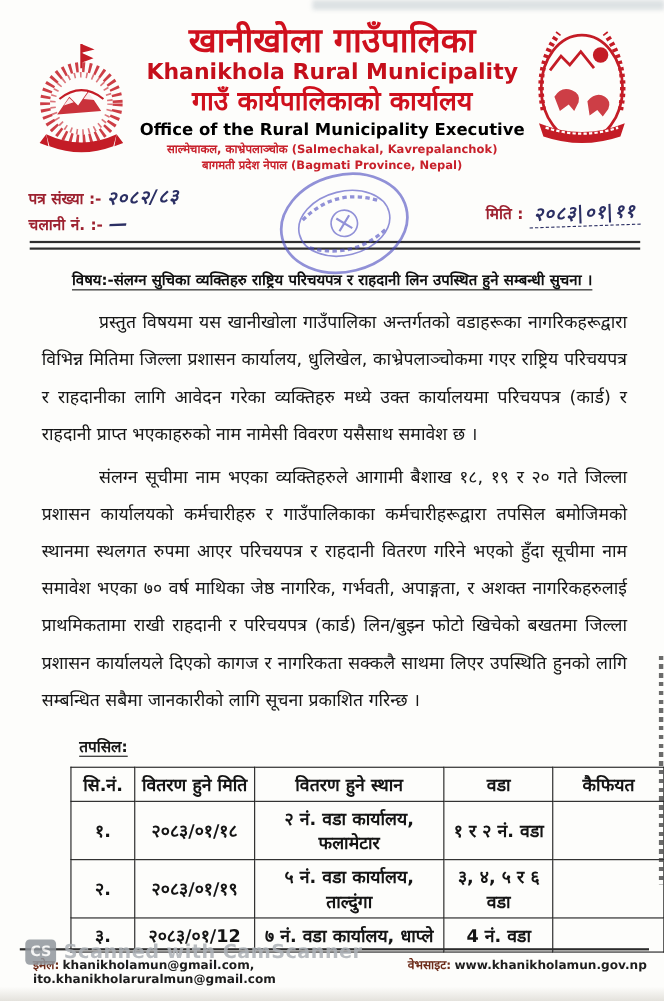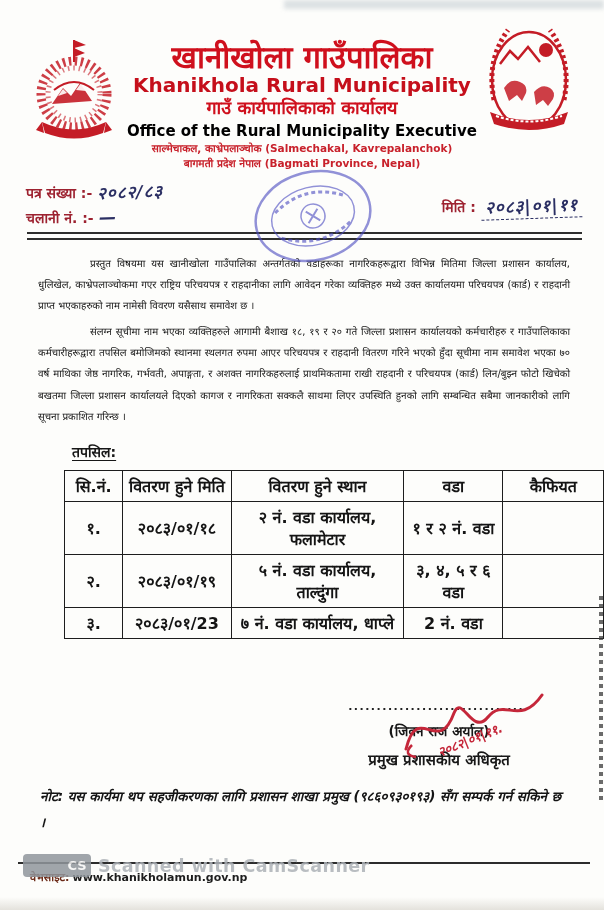--- a/index.html
+++ b/index.html
@@ -1,42 +1,42 @@
 <!DOCTYPE html>
 <html><head>
 <meta charset="utf-8">
 <style>
   html,body{margin:0;padding:0;background:#e8e6e1;}
   .page{position:relative;width:604px;height:910px;background:#fdfdfb;overflow:hidden;
         font-family:"DejaVu Sans","Liberation Sans",sans-serif;color:#171717;}
   .top-bleed{position:absolute;top:0;right:0;width:320px;height:9px;background:#bcc6cc;opacity:.5;filter:blur(2px);}
   
-  .header{position:relative;padding-top:40px;text-align:center;}
+  .header{position:relative;padding-top:20px;text-align:center;}
   .logo-left{position:absolute;left:30px;top:32px;width:88px;height:112px;}
   .logo-right{position:absolute;right:24px;top:12px;width:102px;height:134px;}
   .t-np{font-size:31px;font-weight:bold;color:#cf101d;line-height:1.1;}
   .t-en{font-size:20px;font-weight:bold;color:#c50f1b;line-height:1.15;}
-  .t-np2{font-size:18px;font-weight:bold;color:#cf101d;line-height:1.25;}
+  .t-np2{font-size:24px;font-weight:bold;color:#cf101d;line-height:1.25;}
   .t-en2{font-size:15px;font-weight:bold;color:#000000;line-height:1.3;margin-top:2px;}
   .addr{font-size:10.5px;font-weight:bold;color:#c8212b;line-height:1.45;}
   
   .ref-row{position:relative;display:flex;justify-content:space-between;padding:8px 22px 0 26px;height:48px;}
   .ref-label{font-size:14px;font-weight:bold;color:#9d2230;}
   .hand{font-family:"DejaVu Sans","Liberation Sans",sans-serif;font-style:italic;color:#2b2f63;
         font-size:17px;font-weight:bold;letter-spacing:1px;display:inline-block;transform:rotate(-2deg);}
   .ref-left div{margin-bottom:4px;}
   .ref-date{margin-top:14px;white-space:nowrap;}
   .date-val{border-bottom:1.5px dashed #2b2f63;padding:0 4px 1px 4px;}
   .stamp{position:absolute;left:247px;top:-8px;width:132px;height:104px;opacity:.6;transform:rotate(-14deg);}
   .rule-double{margin:4px 22px 0 27px;height:4px;border-top:2px solid #2e2e2e;border-bottom:2px solid #2e2e2e;}
   
   .subject{margin:17px 34px 0 34px;text-align:center;font-size:13.6px;font-weight:bold;color:#101010;
            text-decoration:underline;text-underline-offset:4px;}
   
-  .para{margin:13px 34px 0 38px;font-size:10px;line-height:2.12;text-align:justify;text-indent:52px;
+  .para{margin:13px 34px 0 38px;font-size:16px;line-height:2.12;text-align:justify;text-indent:52px;
         color:#161616;font-weight:500;}
   .para+.para{margin-top:5px;}
   .tapsil{margin:15px 0 0 72px;font-size:14px;font-weight:bold;text-decoration:underline;text-underline-offset:3px;}
   
   table.sched{border-collapse:collapse;margin:9px 0 0 64px;font-size:16px;}
   table.sched th,table.sched td{border:1.7px solid #1d1d1d;text-align:center;padding:4px 5px;font-weight:600;color:#141414;}
   table.sched th{font-weight:bold;}
   .c1{width:48px;}.c2{width:98px;}.c3{width:168px;}.c4{width:92px;}.c5{width:92px;}
   
   .sigblock{position:relative;width:250px;margin:2px 40px 0 auto;text-align:center;}
@@ -50,21 +50,21 @@
   .edge-dashes{position:absolute;right:1px;top:596px;width:4px;height:208px;
        background:repeating-linear-gradient(to bottom,#3a3a3a 0 4px,transparent 4px 8px);opacity:.75;}
   
   .footer-rule{position:absolute;left:18px;right:14px;top:862px;border-top:2px solid #2c2c2c;}
   .footer{position:absolute;top:869px;left:30px;right:16px;display:flex;justify-content:space-between;
           font-size:11px;font-weight:bold;color:#1d1d1d;}
   .f-label{color:#6b2a18;margin-right:3px;}
   
   .wm{position:absolute;left:23px;top:854px;display:flex;align-items:center;gap:7px;z-index:5;}
   .wm-box{width:28px;height:23px;background:#90969c;opacity:.85;border-radius:4px;color:#f5f5f5;
-          font-weight:bold;font-size:13px;display:flex;align-items:center;justify-content:center;padding-left:40px;}
+          font-weight:bold;font-size:13px;display:flex;align-items:center;justify-content:center;}
   .wm-text{color:#aeb3b8;font-size:17.5px;font-weight:600;letter-spacing:.4px;opacity:.85;}
   .bottom-band{position:absolute;bottom:0;left:0;right:0;height:13px;
           background:linear-gradient(#fdfdfb,#d9d6cf);opacity:.7;}
 </style>
 </head>
 <body>
 
 <div class="page">
   <div class="top-bleed"></div>
 
@@ -119,20 +119,21 @@
       </g>
     </svg>
     <div class="ref-date">
       <span class="ref-label">मिति :</span>
       <span class="hand date-val">२०८३|०१|११</span>
     </div>
   </div>
 
   <div class="rule-double"></div>
 
+  <div class="subject">विषय:-संलग्न सुचिका व्यक्तिहरु राष्ट्रिय परिचयपत्र र राहदानी लिन उपस्थित हुने सम्बन्धी सुचना ।</div>
 
   <div class="para">प्रस्तुत विषयमा यस खानीखोला गाउँपालिका अन्तर्गतको वडाहरूका नागरिकहरूद्वारा विभिन्न मितिमा जिल्ला प्रशासन कार्यालय, धुलिखेल, काभ्रेपलाञ्चोकमा गएर राष्ट्रिय परिचयपत्र र राहदानीका लागि आवेदन गरेका व्यक्तिहरु मध्ये उक्त कार्यालयमा परिचयपत्र (कार्ड) र राहदानी प्राप्त भएकाहरुको नाम नामेसी विवरण यसैसाथ समावेश छ ।</div>
   <div class="para">संलग्न सूचीमा नाम भएका व्यक्तिहरुले आगामी बैशाख १८, १९ र २० गते जिल्ला प्रशासन कार्यालयको कर्मचारीहरु र गाउँपालिकाका कर्मचारीहरूद्वारा तपसिल बमोजिमको स्थानमा स्थलगत रुपमा आएर परिचयपत्र र राहदानी वितरण गरिने भएको हुँदा सूचीमा नाम समावेश भएका ७० वर्ष माथिका जेष्ठ नागरिक, गर्भवती, अपाङ्गता, र अशक्त नागरिकहरुलाई प्राथमिकतामा राखी राहदानी र परिचयपत्र (कार्ड) लिन/बुझ्न फोटो खिचेको बखतमा जिल्ला प्रशासन कार्यालयले दिएको कागज र नागरिकता सक्कलै साथमा लिएर उपस्थिति हुनको लागि सम्बन्धित सबैमा जानकारीको लागि सूचना प्रकाशित गरिन्छ ।</div>
 
   <div class="tapsil">तपसिल:</div>
   <table class="sched">
     <thead>
       <tr>
         <th class="c1">सि.नं.</th>
         <th class="c2">वितरण हुने मिति</th>
@@ -151,23 +152,23 @@
       </tr>
       <tr>
         <td>२.</td>
         <td>२०८३/०१/१९</td>
         <td>५ नं. वडा कार्यालय, ताल्दुंगा</td>
         <td>३, ४, ५ र ६ वडा</td>
         <td></td>
       </tr>
       <tr>
         <td>३.</td>
-        <td>२०८३/०१/23</td>
+        <td>२०८३/०१/12</td>
         <td>७ नं. वडा कार्यालय, धाप्ले</td>
-        <td>2 नं. वडा</td>
+        <td>4 नं. वडा</td>
         <td></td>
       </tr>
     </tbody>
   </table>
 
   <div class="sigblock">
     <svg class="sigdraw" viewBox="0 0 160 84">
       <path d="M14 62 C 26 14, 46 70, 62 26 C 70 6, 80 50, 96 30 S 128 40, 150 8" stroke="#c5273a" stroke-width="3" fill="none" stroke-linecap="round"></path>
       <path d="M20 58 q-10 10 4 12" stroke="#c5273a" stroke-width="2.5" fill="none"></path>
       <text x="48" y="70" font-size="13" fill="#c5273a" font-style="italic" font-weight="bold" transform="rotate(-22 48 70)">२०८२|०१|११.</text>
@@ -177,20 +178,23 @@
     <div class="sigpost">प्रमुख प्रशासकीय अधिकृत</div>
   </div>
 
   <div class="note">नोट: यस कार्यमा थप सहजीकरणका लागि प्रशासन शाखा प्रमुख (९८६०९३०१९३) सँग सम्पर्क गर्न सकिने छ ।</div>
 
   <div class="edge-dashes"></div>
 
   <div class="footer-rule"></div>
   <div class="footer">
     <div>
+      <span class="f-label">इमेल:</span><span>khanikholamun@gmail.com, ito.khanikholaruralmun@gmail.com</span>
+    </div>
+    <div>
       <span class="f-label">वेभसाइट:</span><span>www.khanikholamun.gov.np</span>
     </div>
   </div>
 
   <div class="wm">
     <div class="wm-box">CS</div>
     <div class="wm-text">Scanned with CamScanner</div>
   </div>
 
   <div class="bottom-band"></div>

